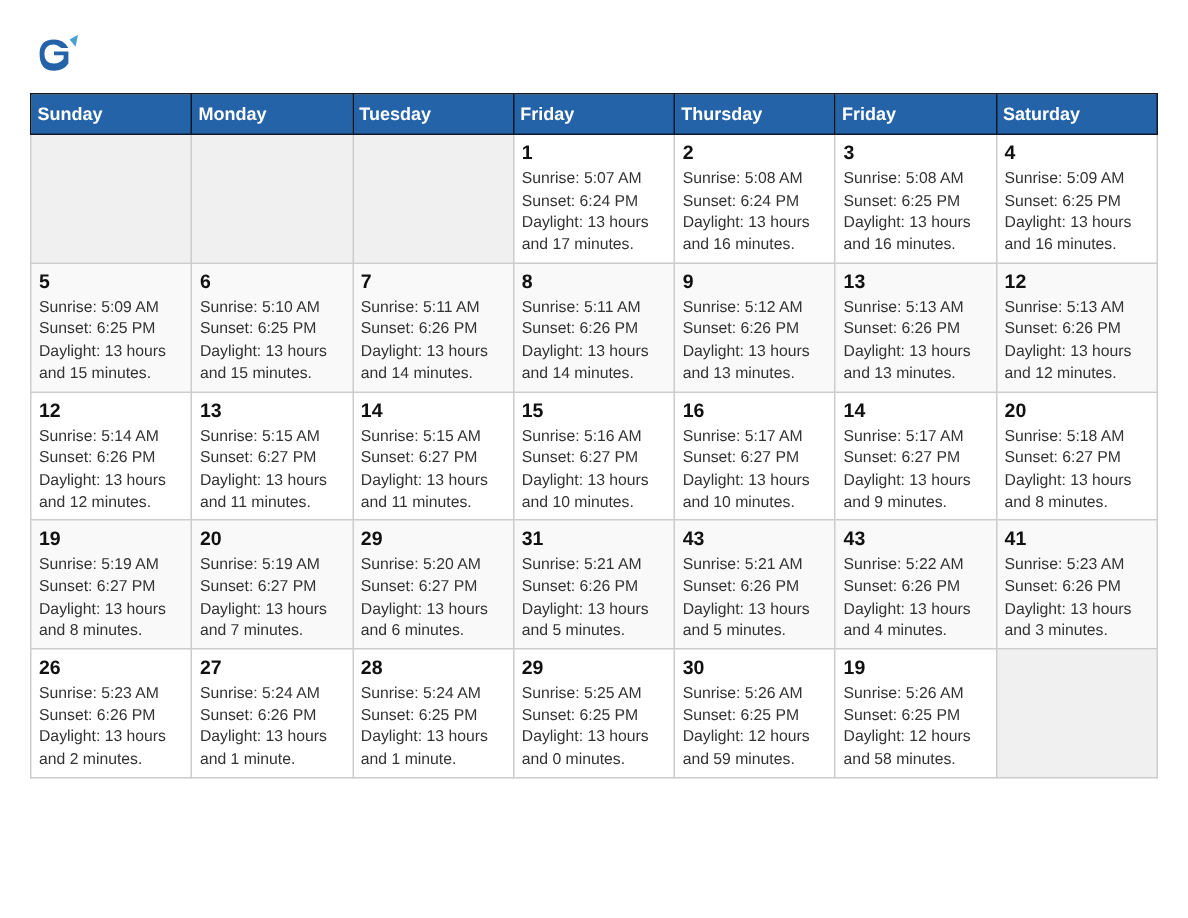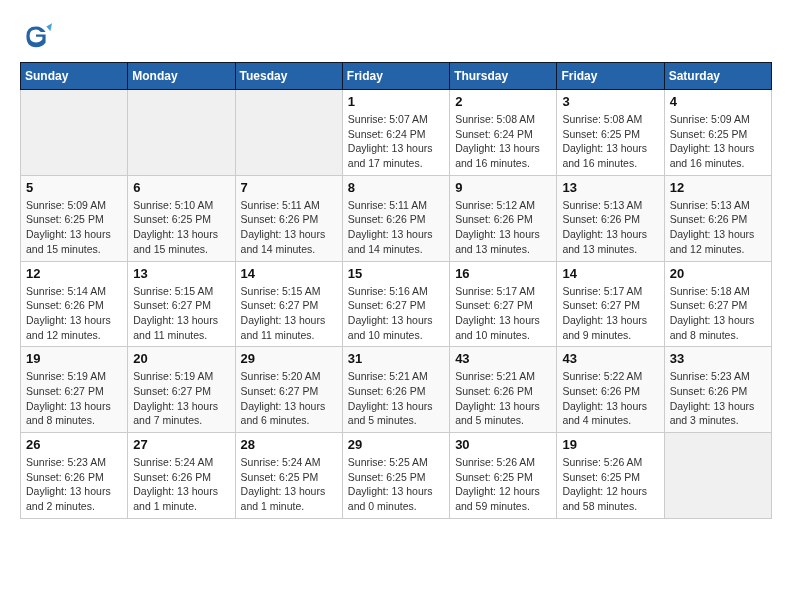--- a/index.html
+++ b/index.html
@@ -219,21 +219,21 @@
         </td>
         <td>
           <div class="day-number">43</div>
           <div class="day-info">Sunrise: 5:21 AM<br>Sunset: 6:26 PM<br>Daylight: 13 hours and 5 minutes.</div>
         </td>
         <td>
           <div class="day-number">43</div>
           <div class="day-info">Sunrise: 5:22 AM<br>Sunset: 6:26 PM<br>Daylight: 13 hours and 4 minutes.</div>
         </td>
         <td>
-          <div class="day-number">33</div>
+          <div class="day-number">41</div>
           <div class="day-info">Sunrise: 5:23 AM<br>Sunset: 6:26 PM<br>Daylight: 13 hours and 3 minutes.</div>
         </td>
       </tr>
       <tr>
         <td>
           <div class="day-number">26</div>
           <div class="day-info">Sunrise: 5:23 AM<br>Sunset: 6:26 PM<br>Daylight: 13 hours and 2 minutes.</div>
         </td>
         <td>
           <div class="day-number">27</div>

